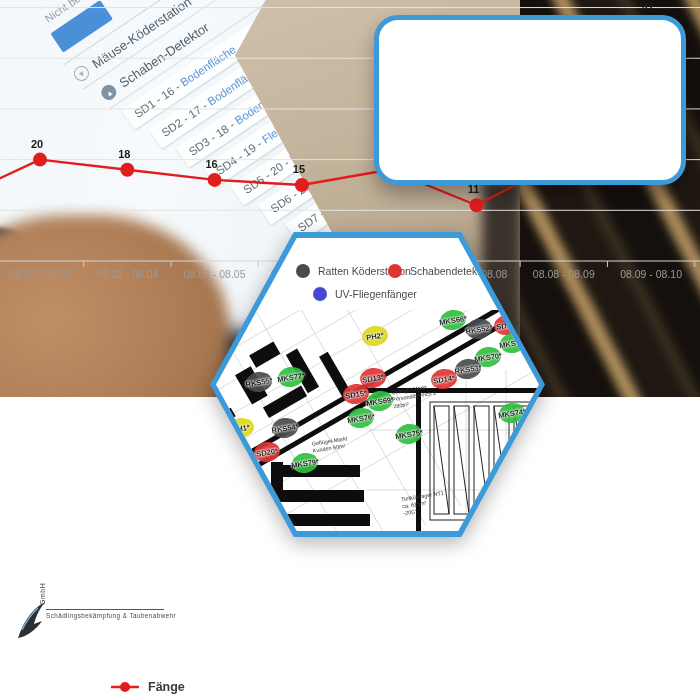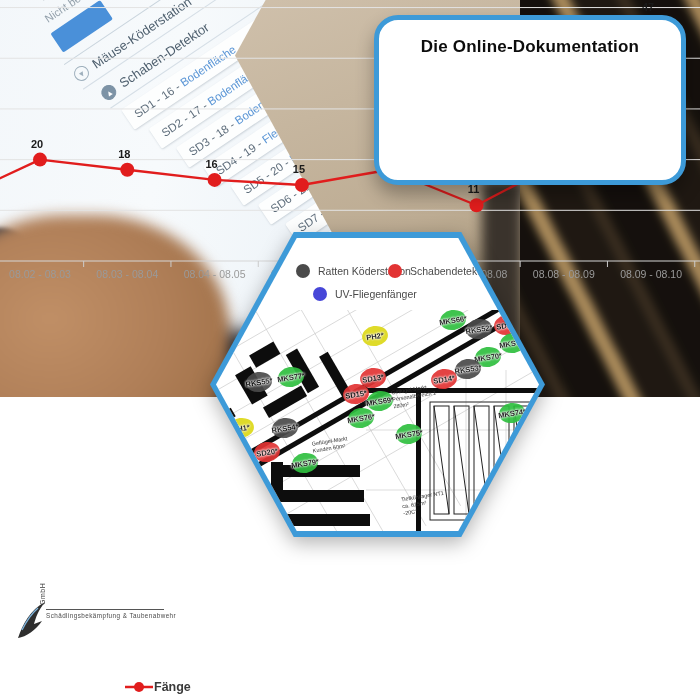--- a/index.html
+++ b/index.html
@@ -64,21 +64,21 @@
   .plan{position:absolute;left:0;top:72px;width:323px;height:221px;}
   .marker{position:absolute;width:26px;height:20px;border-radius:50%;transform:rotate(-9deg);
           display:flex;align-items:center;justify-content:center;opacity:.92;}
   .marker span{font-size:7.5px;font-weight:bold;color:#111;white-space:nowrap;
           text-shadow:0 0 2px #fff,0 0 2px #fff,0 0 3px #fff;}
   .plan-label{position:absolute;font-size:5.5px;color:#333;transform:rotate(-9deg);white-space:pre-line;line-height:1.25;}
 
   
   .chart-area{position:absolute;left:0;top:397px;width:700px;height:303px;background:#fff;z-index:1;}
   .chart-svg{position:absolute;left:0;top:0;z-index:5;}
-  .chart-legend{position:absolute;left:124px;top:680px;z-index:6;display:flex;align-items:center;}
+  .chart-legend{position:absolute;left:110px;top:680px;z-index:6;display:flex;align-items:center;gap:8px;}
   .chart-legend .txt{font-size:12.5px;font-weight:bold;color:#3a3a3a;}
 
   
   .logo{position:absolute;left:16px;top:600px;z-index:20;display:flex;align-items:flex-start;}
   .logo-text{display:flex;flex-direction:column;}
   .logo-main{display:flex;align-items:flex-end;}
   .logo-name{font-size:30px;font-weight:bold;color:#3a3a3a;letter-spacing:1px;line-height:.95;}
   .logo-suffix{font-size:7px;color:#3a3a3a;transform:rotate(-90deg) translate(2px,0);transform-origin:left bottom;width:7px;letter-spacing:.5px;}
   .logo-rule{height:1px;background:#555;margin-top:2px;width:118px;}
   .logo-tagline{font-size:6.3px;color:#4a4a4a;letter-spacing:.45px;margin-top:2px;}
@@ -332,16 +332,15 @@
           <div class="plan-label" style="left: 96px; top: 200px;">Geflügel-Markt
 Kunden 60m²</div>
           <div class="plan-label" style="left: 186px; top: 255px;">Tiefkühllager NT1
 ca. 615m²
 -20C°</div>
         </div>
     </div>
   </div>
 
   <div class="infobox">
-    <h1>Die Online-Dokumentation</h1>
   </div>
 
 </div>
 
 </body></html>

